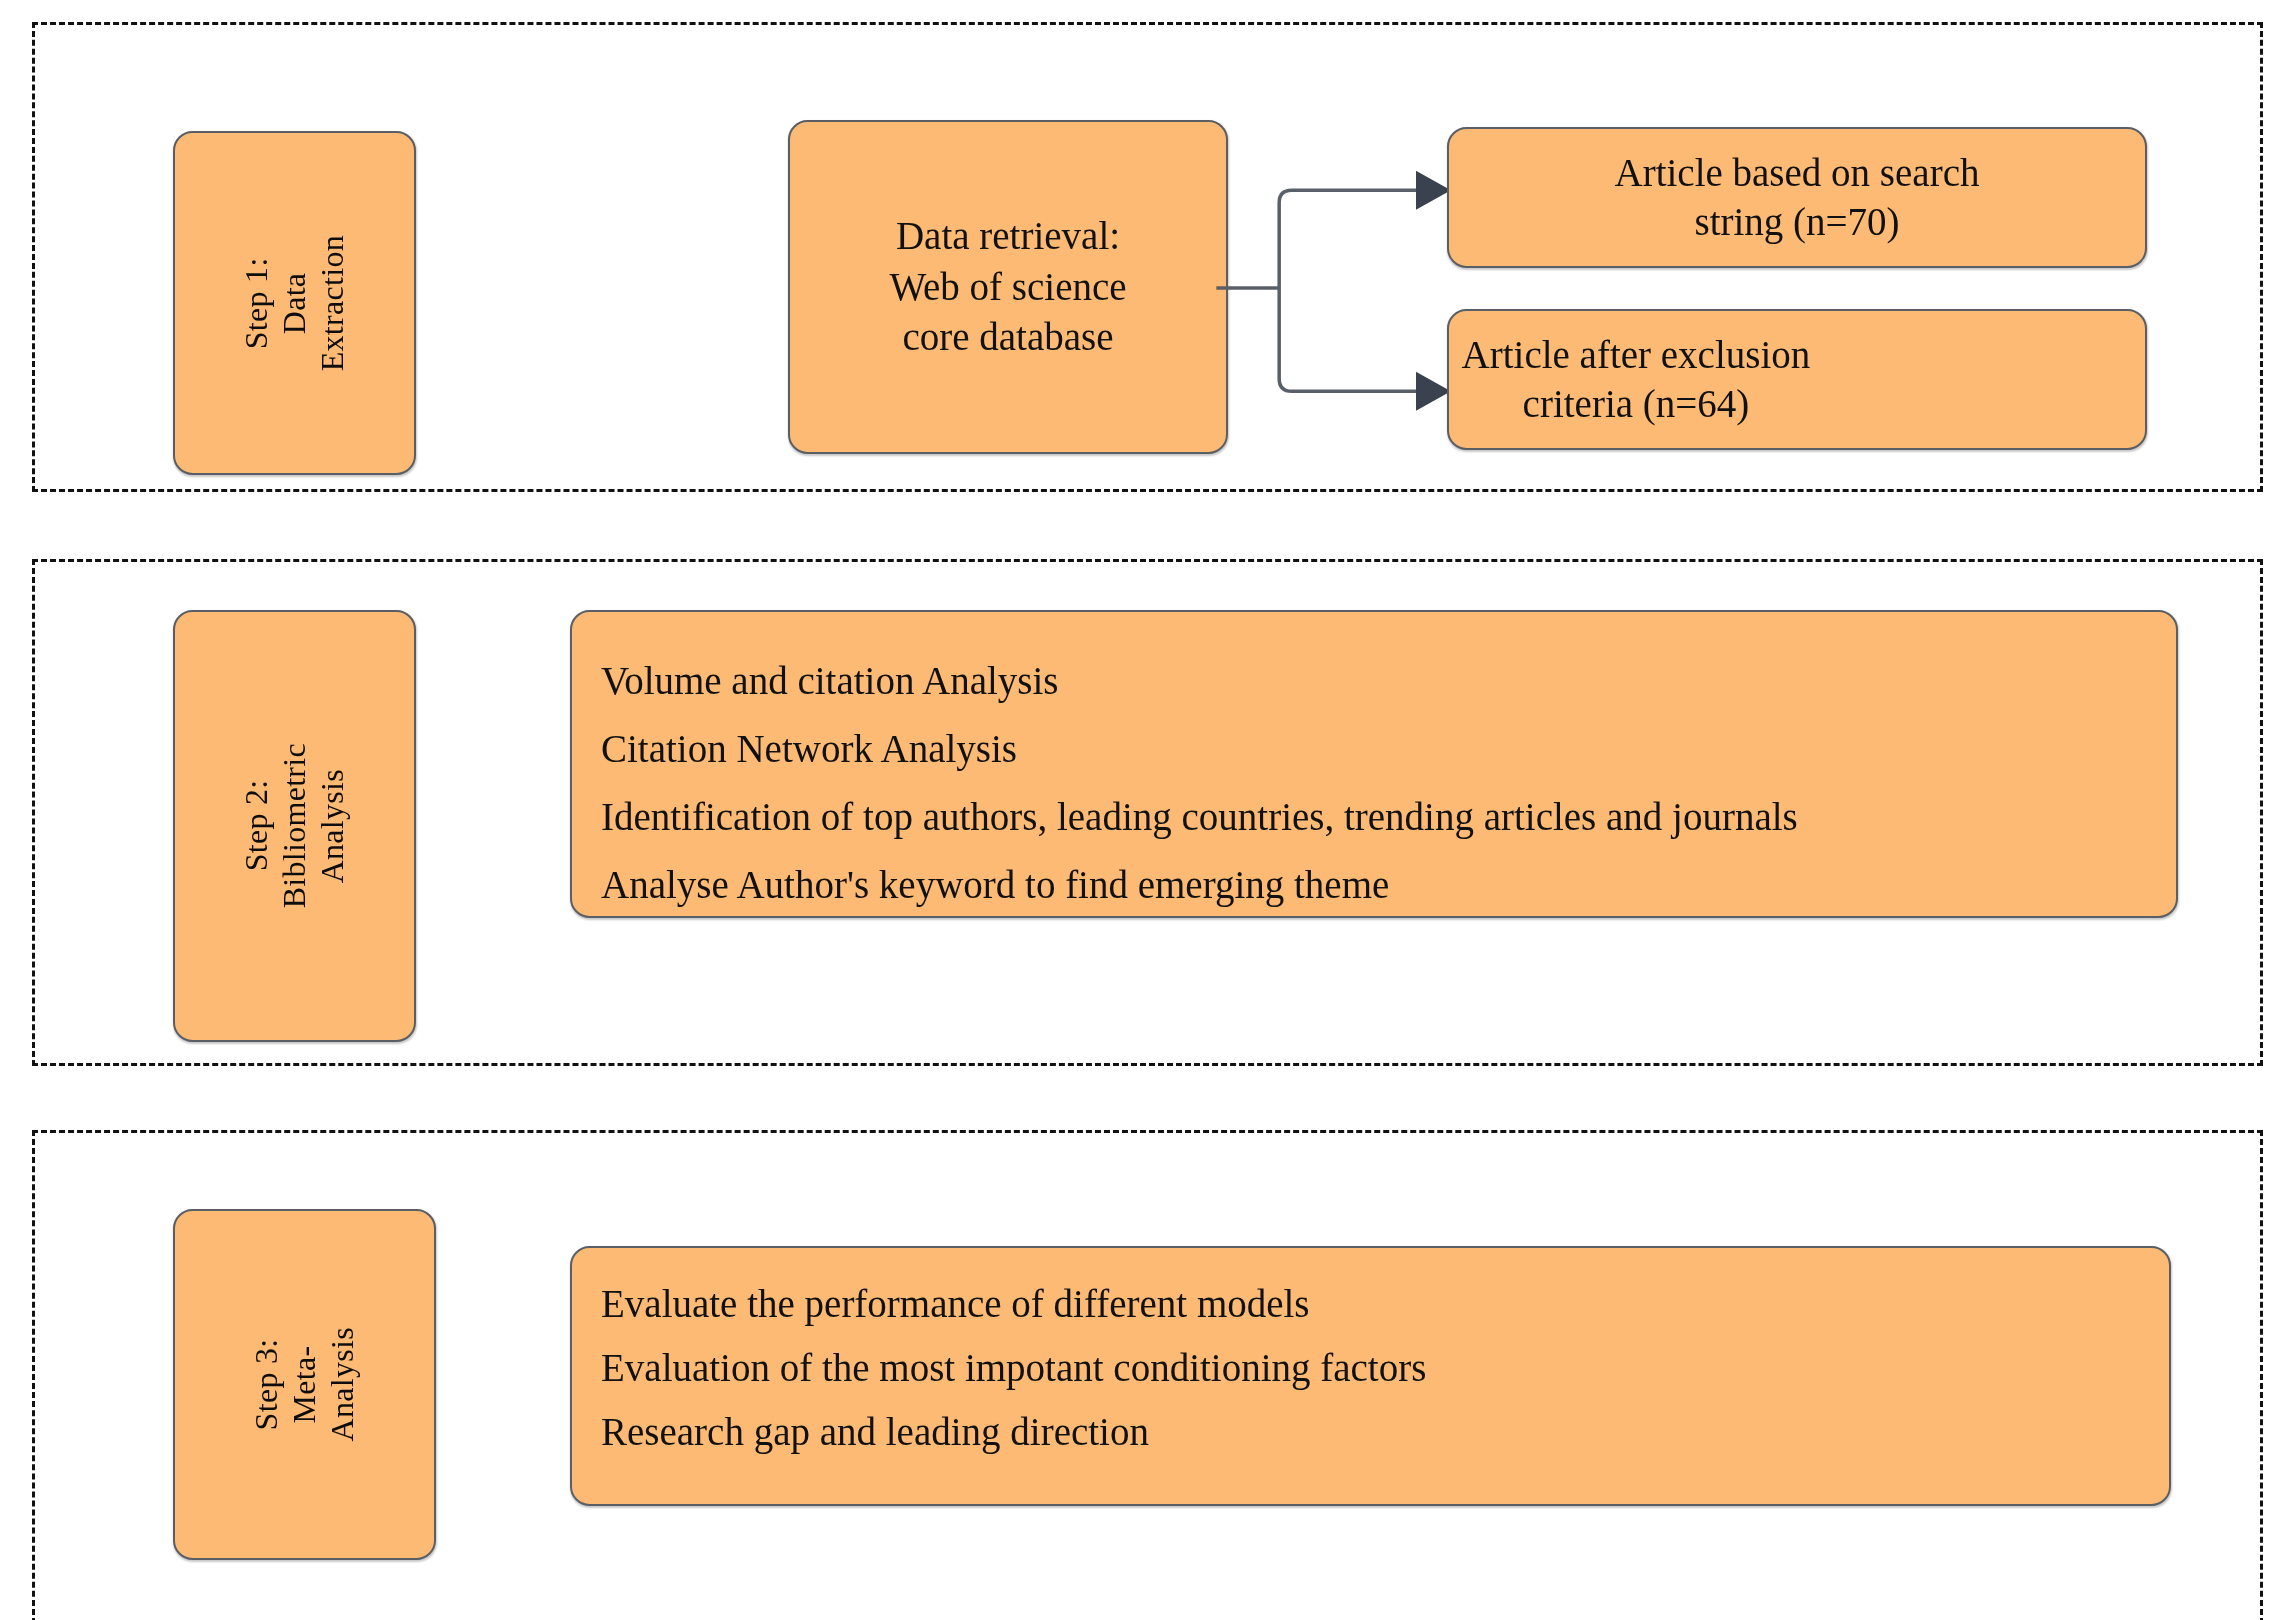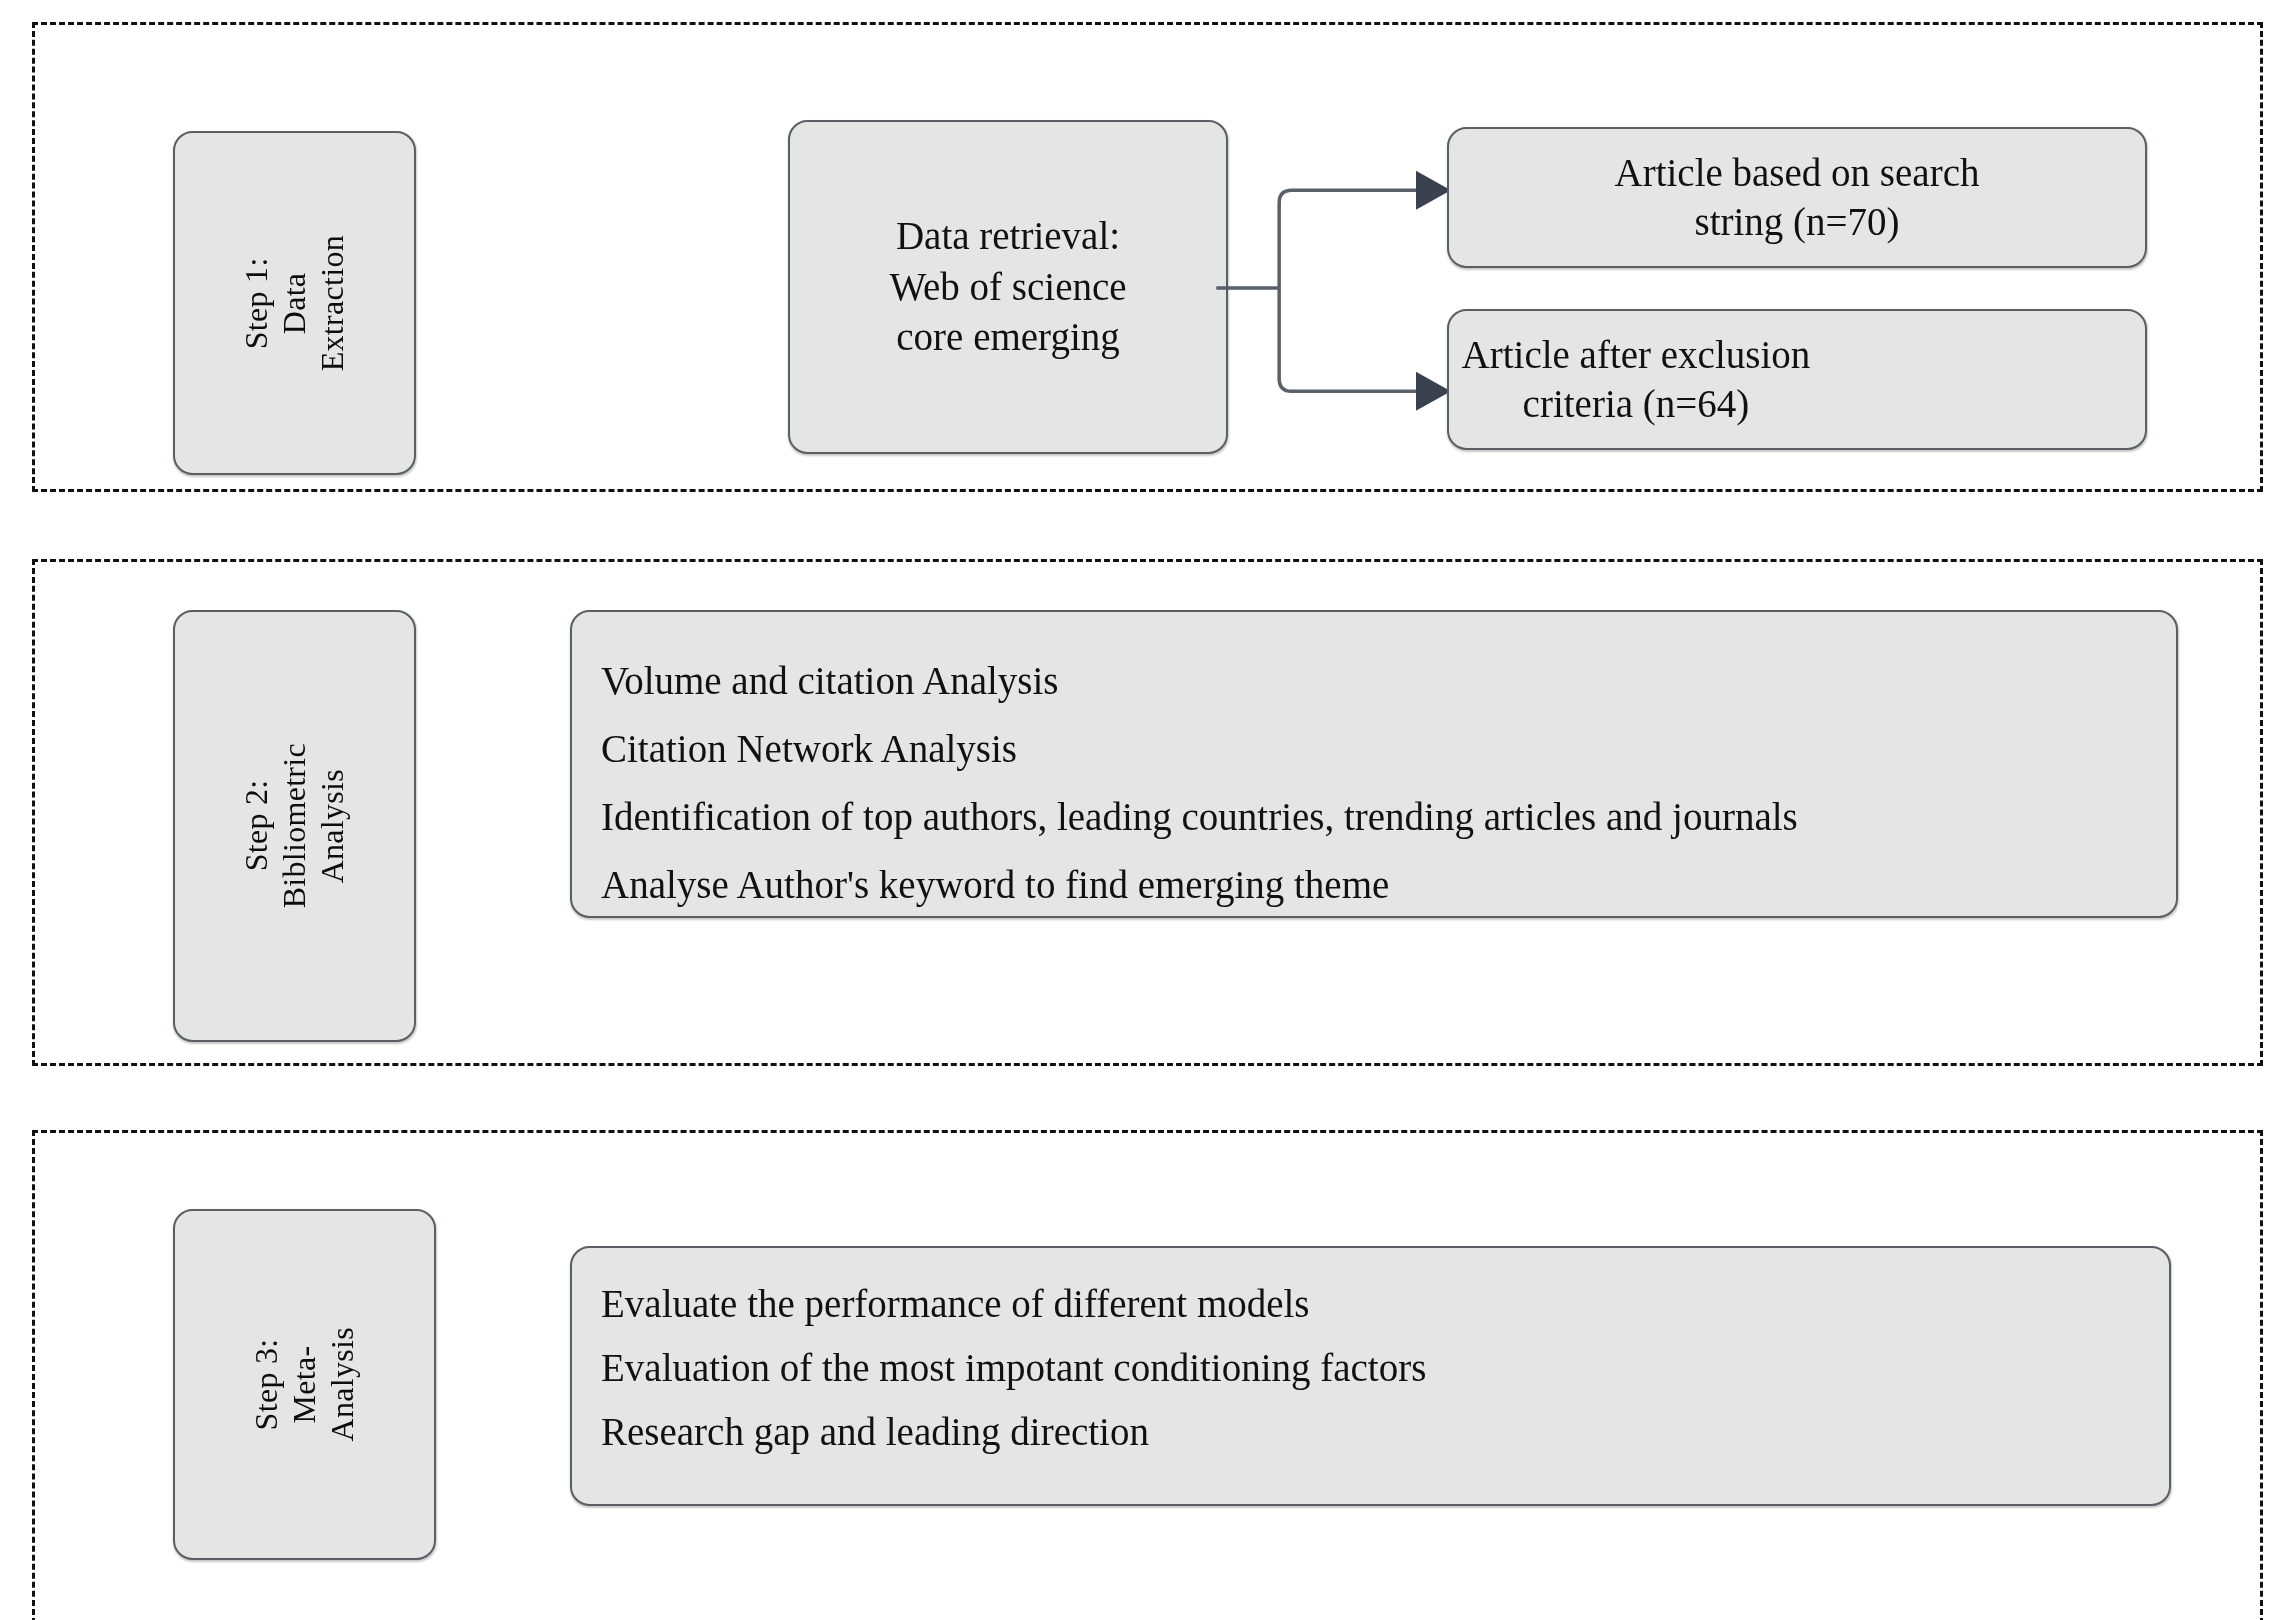--- a/index.html
+++ b/index.html
@@ -33,21 +33,21 @@
   #step-container-1 { left: 32px;  top: 22.4px;   width: 2231px; height: 470px; }
   #step-container-2 { left: 32px;  top: 559px;  width: 2231px; height: 507px; }
   #step-container-3 { left: 32px;  top: 1130px; width: 2231px; height: 503px; }
 
   
   .rbox {
     position: absolute;
     box-sizing: border-box;
     border: 2.1px solid #5a5f66;
     border-radius: 19.6px;
-    background: #e5e5e5;
+    background: #fdba74;
     box-shadow: 0.7px 1.4px 2.1px rgba(0,0,0,0.22);
   }
 
   
   .step-label-box {
     display: flex;
     align-items: center;
     justify-content: center;
   }
   .vtext {
@@ -138,21 +138,21 @@
 
   <div class="rbox step-label-box" id="step-label-box-1">
     <span class="vtext">Step 1:
 Data
 Extraction</span>
   </div>
 
   <div class="rbox" id="source-box">
     <span class="btext">Data retrieval:
 Web of science
-core emerging</span>
+core database</span>
   </div>
 
   <svg id="connector-svg" viewBox="0 0 360 520">
 
     <path d="M 0,252 L 90,252" fill="none" stroke="#5a6069" stroke-width="5"></path>
 
     <path d="M 90,252 L 90,130 Q 90,112 108,112 L 290,112" fill="none" stroke="#5a6069" stroke-width="5" stroke-linecap="butt"></path>
 
     <path d="M 90,252 L 90,382 Q 90,400 108,400 L 290,400" fill="none" stroke="#5a6069" stroke-width="5" stroke-linecap="butt"></path>
 

